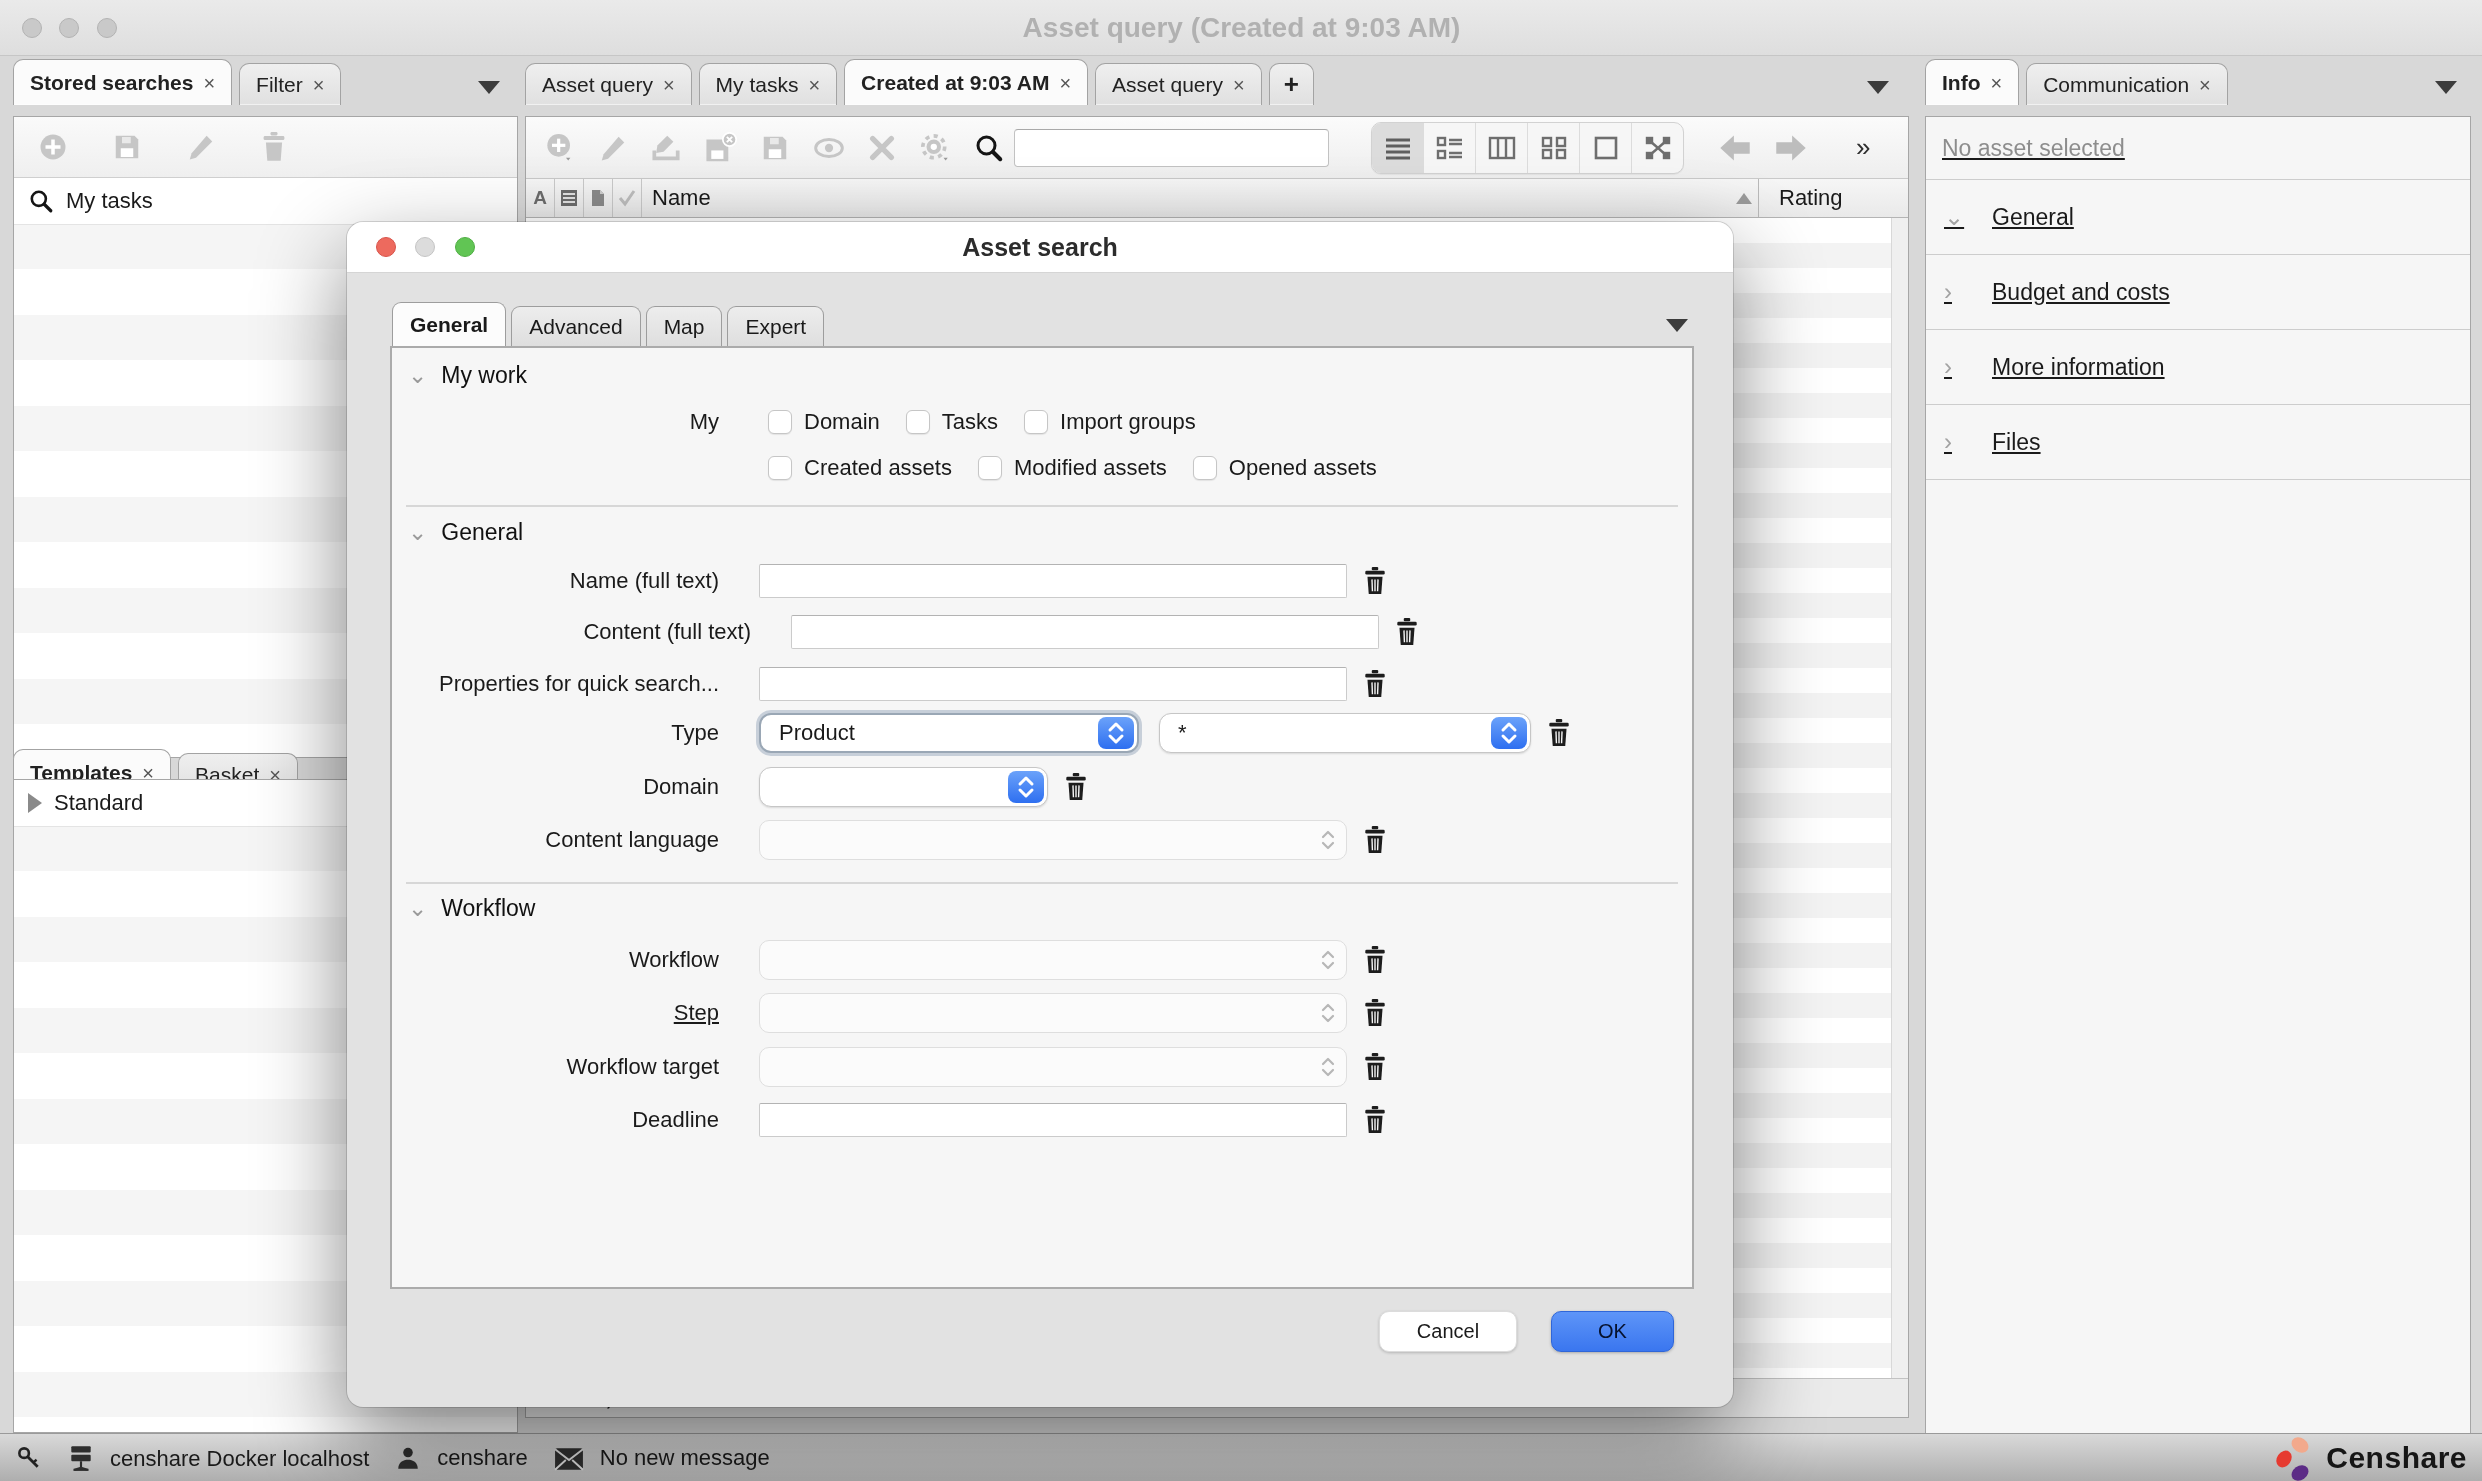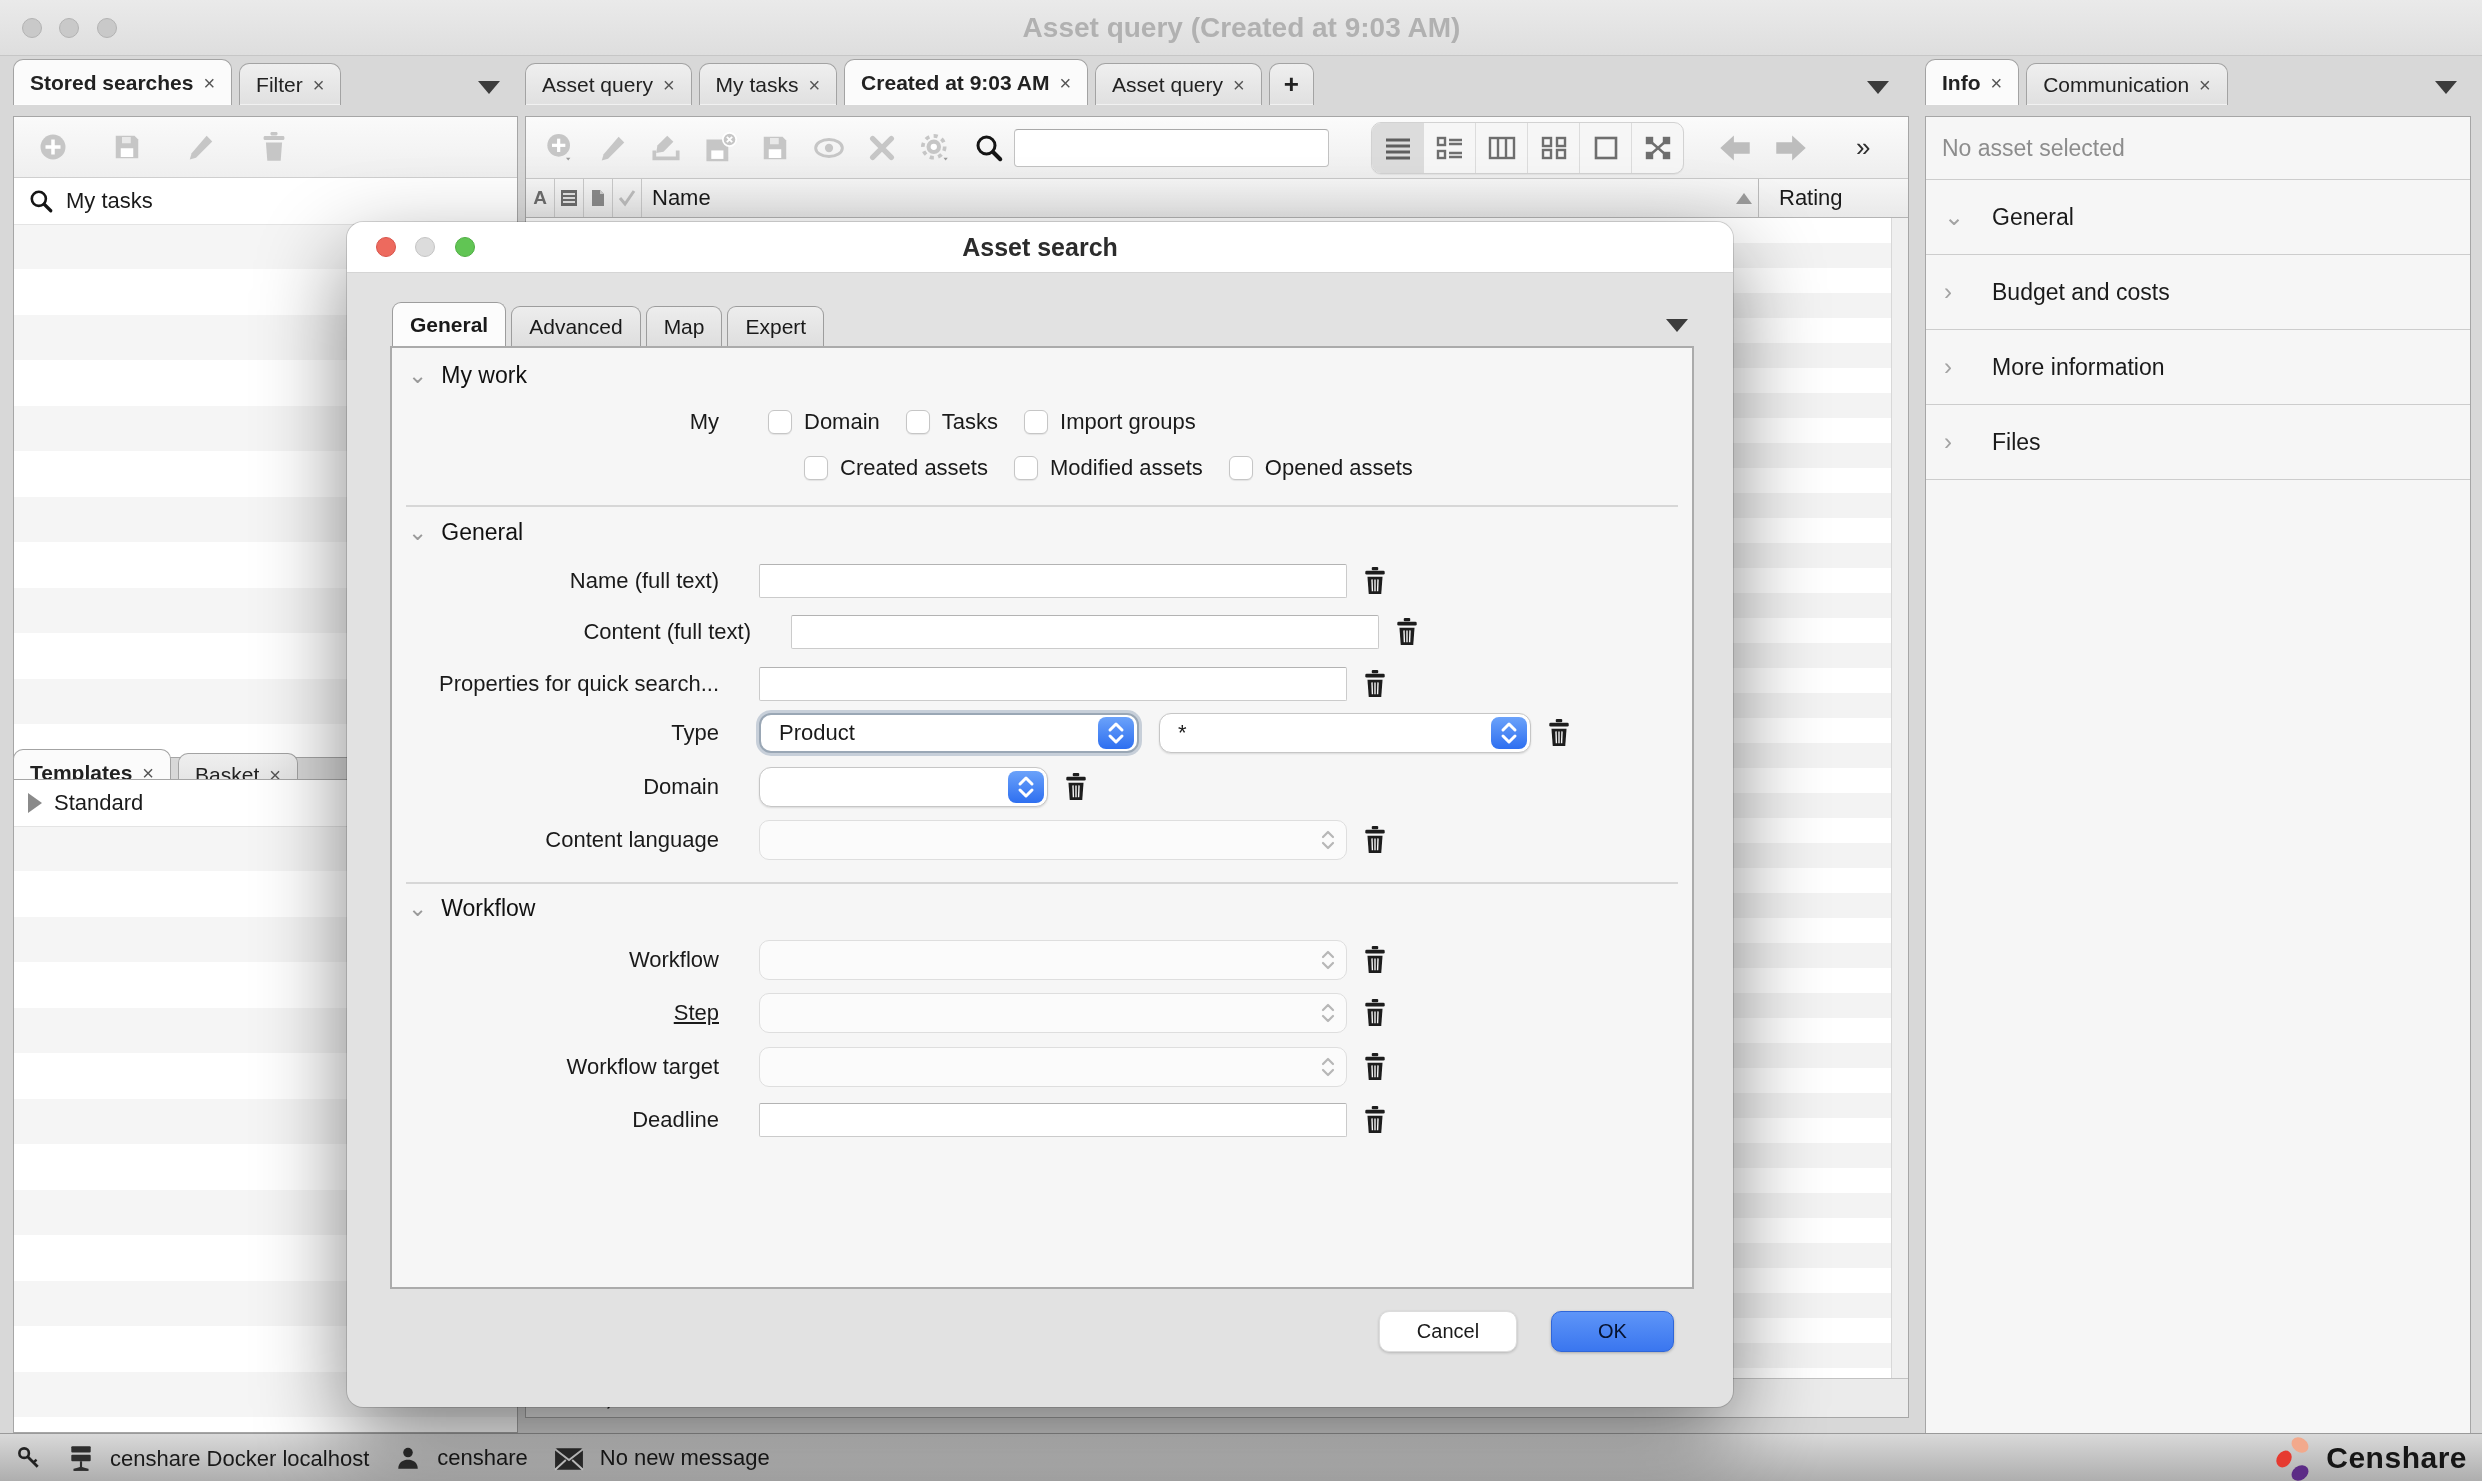--- a/index.html
+++ b/index.html
@@ -61,21 +61,21 @@
   .th-ico{width:28px;height:100%;display:flex;align-items:center;justify-content:center;
     border-right:1px solid #c9c9c9;}
   .tbody{position:absolute;left:0;top:101px;right:0;bottom:39px;
     background:repeating-linear-gradient(180deg,#ffffff 0 25px,#f3f3f3 25px 50px);}
   .vscroll{position:absolute;right:0;top:101px;bottom:39px;width:16px;background:#efefef;border-left:1px solid #d8d8d8;}
   .c-status{position:absolute;left:0;bottom:0;width:100%;height:39px;background:#ebebeb;
     border-top:1px solid #c2c2c2;display:flex;align-items:center;padding-left:22px;
     box-sizing:border-box;font-size:22px;font-weight:600;}
 
   
-  .rp-body{background:#f6f6f6;}
+  .rp-body{background:#f6f6f6;text-decoration:underline;}
   .rp-empty{height:62px;display:flex;align-items:center;padding-left:16px;font-size:23px;
     color:#8d8d8d;border-bottom:1px solid #cdcdcd;}
   .rp-row{height:74px;display:flex;align-items:center;gap:26px;padding-left:18px;
     font-size:23px;border-bottom:1px solid #cdcdcd;}
   .chev{color:#a3a3a3;font-size:24px;width:22px;display:inline-block;}
 
   
   .statusbar{position:absolute;left:0;bottom:0;width:2483px;height:48px;
     background:linear-gradient(#d9d9d9,#aeaeae);border-top:1px solid #9a9a9a;
     display:flex;align-items:center;gap:12px;padding-left:16px;box-sizing:border-box;font-size:22px;}
@@ -551,21 +551,21 @@
         </span>
         <span class="cb-item">
           <span class="checkbox"></span>
           <span>Tasks</span>
         </span>
         <span class="cb-item">
           <span class="checkbox"></span>
           <span>Import groups</span>
         </span>
       </div>
-      <div class="frow" style="top:94px;margin-left:36px;">
+      <div class="frow" style="top:94px;">
         <span class="flabel"></span>
         <span class="fgap" style="flex-basis:49px;width:49px;"></span>
         <span class="cb-item">
           <span class="checkbox"></span>
           <span>Created assets</span>
         </span>
         <span class="cb-item">
           <span class="checkbox"></span>
           <span>Modified assets</span>
         </span>

